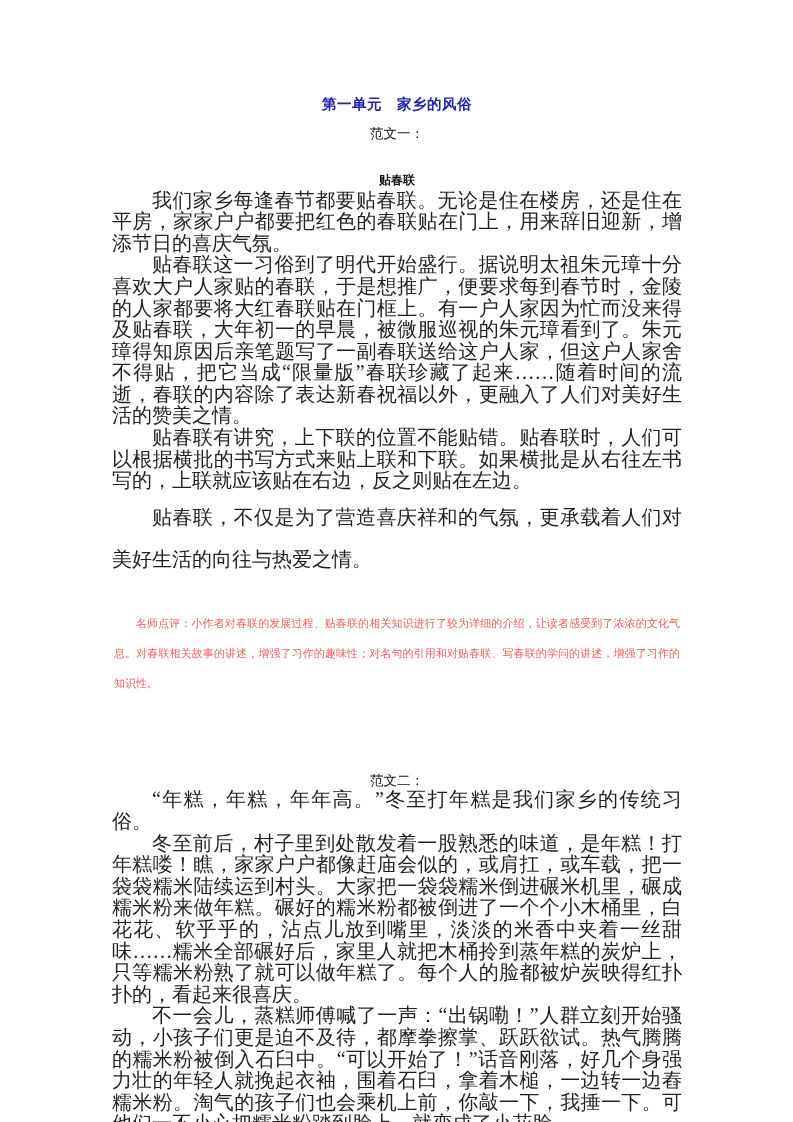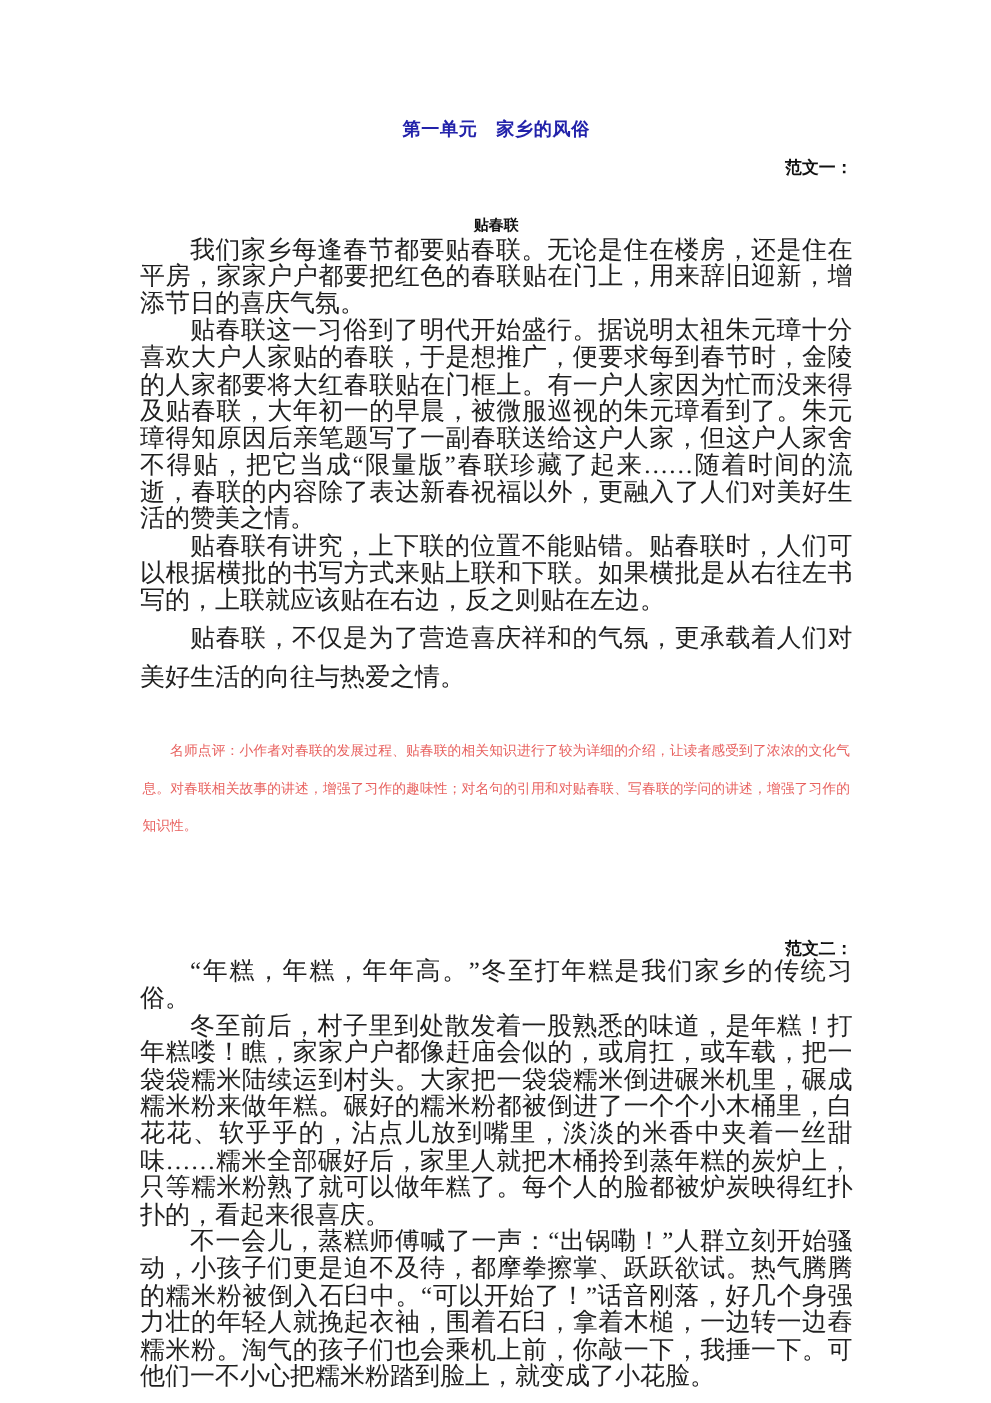--- a/index.html
+++ b/index.html
@@ -38,24 +38,24 @@
     text-align: center;
     letter-spacing: 0.5px;
     margin-top: 96px;
     margin-bottom: 0;
     line-height: 1.2;
   }
 
   
   .sample-label {
     font-family: "Liberation Sans", "DejaVu Sans", sans-serif;
-    font-weight: bold;
+    font-weight: normal;
     font-size: 13.5px;
     color: #111111;
-    text-align: right;
+    text-align: center;
     margin-top: 12px;
     line-height: 1.3;
   }
 
   
   .essay-title {
     font-family: "Liberation Sans", "DejaVu Sans", sans-serif;
     font-weight: bold;
     font-size: 12px;
     color: #111111;
@@ -70,21 +70,21 @@
     font-family: "Liberation Serif", "DejaVu Serif", serif;
     font-size: 20px;
     color: #1f1f1f;
     text-indent: 2em;
     text-align: justify;
     text-justify: inter-ideograph;
     line-height: 21.6px;
     margin: 0;
   }
   .para.loose {
-    line-height: 31px;
+    line-height: 42px;
     margin-top: 4px;
   }
 
   
   .comment {
     font-family: "Liberation Serif", "DejaVu Serif", serif;
     font-size: 11px;
     color: #e8615f;
     text-indent: 2em;
     text-align: justify;

